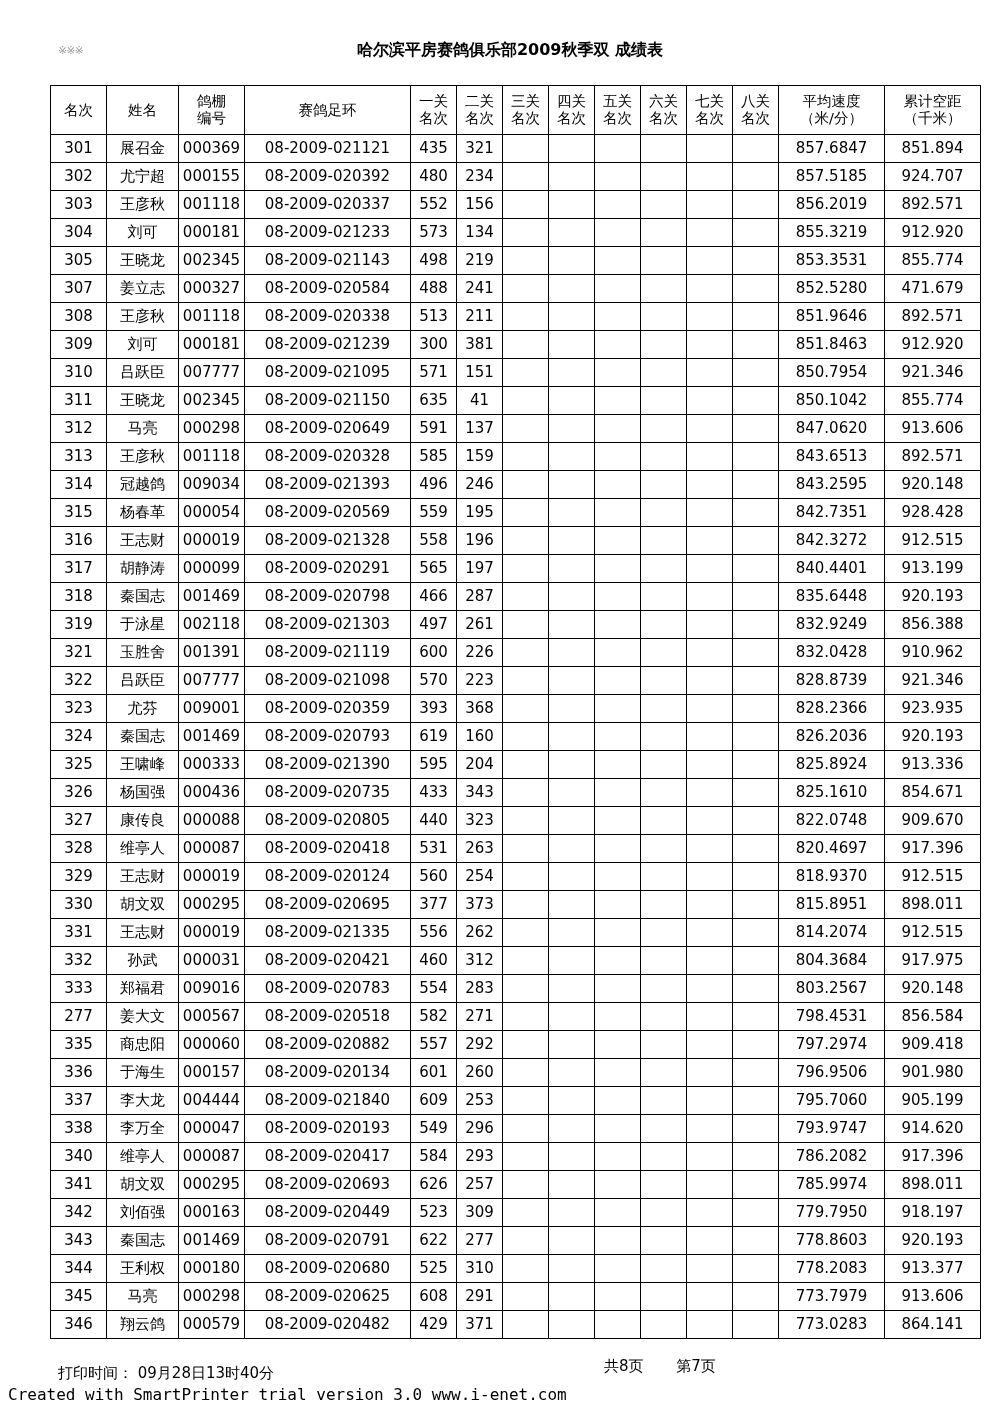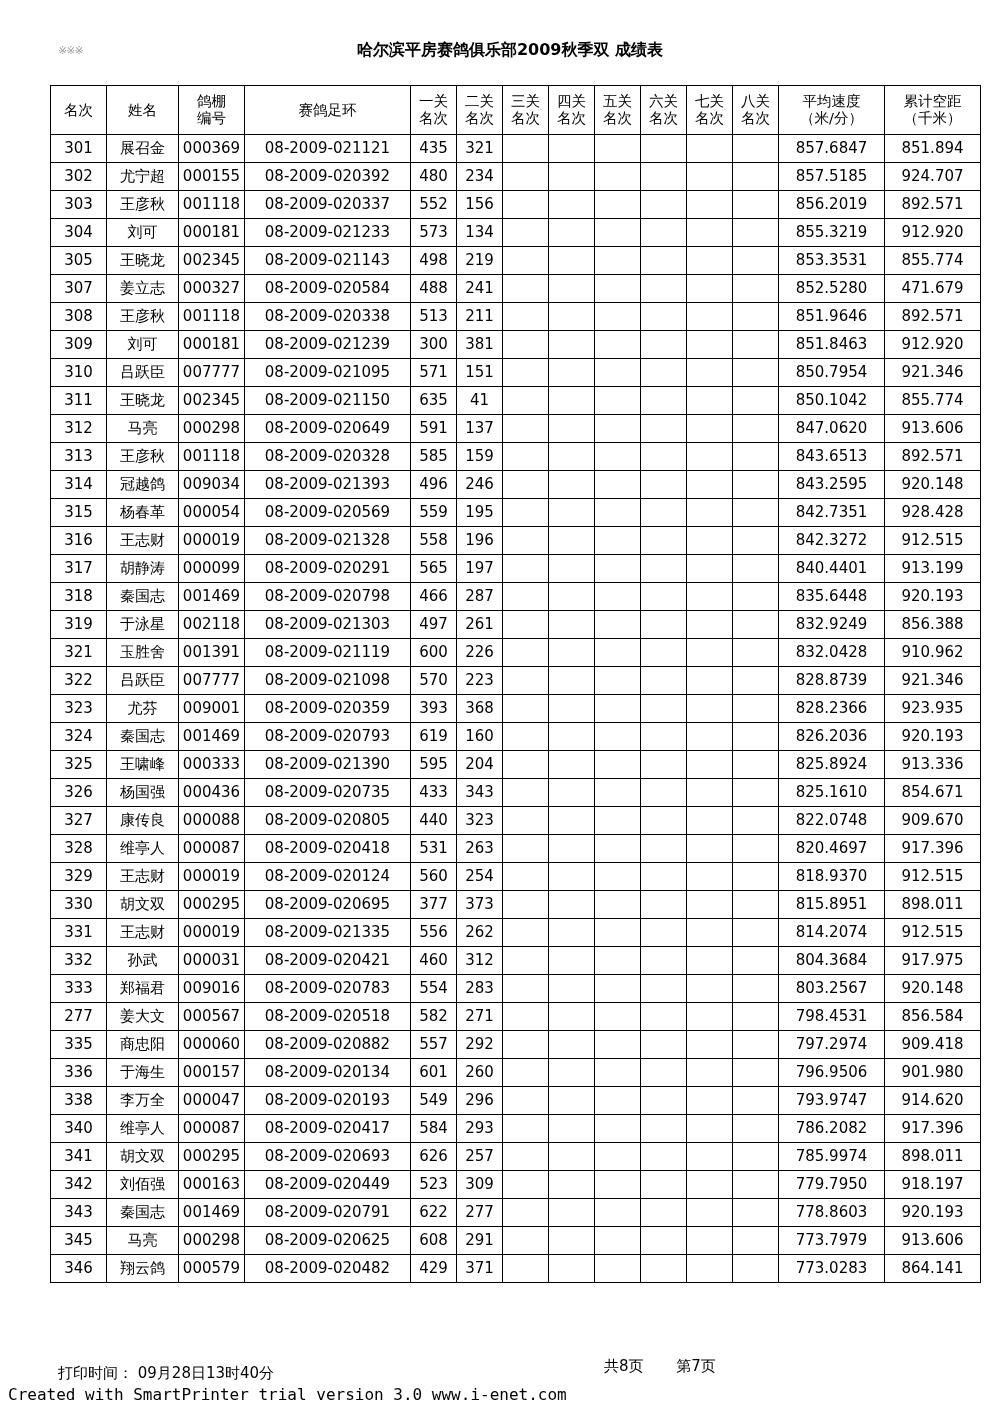--- a/index.html
+++ b/index.html
@@ -740,20 +740,36 @@
           <td class="pass"></td>
           <td class="pass"></td>
           <td class="pass"></td>
           <td class="pass"></td>
           <td class="pass"></td>
           <td class="pass"></td>
           <td class="speed">796.9506</td>
           <td class="dist">901.980</td>
         </tr>
         <tr>
+          <td class="rank">337</td>
+          <td class="name">李大龙</td>
+          <td class="loft">004444</td>
+          <td class="ring">08-2009-021840</td>
+          <td class="pass">609</td>
+          <td class="pass">253</td>
+          <td class="pass"></td>
+          <td class="pass"></td>
+          <td class="pass"></td>
+          <td class="pass"></td>
+          <td class="pass"></td>
+          <td class="pass"></td>
+          <td class="speed">795.7060</td>
+          <td class="dist">905.199</td>
+        </tr>
+        <tr>
           <td class="rank">338</td>
           <td class="name">李万全</td>
           <td class="loft">000047</td>
           <td class="ring">08-2009-020193</td>
           <td class="pass">549</td>
           <td class="pass">296</td>
           <td class="pass"></td>
           <td class="pass"></td>
           <td class="pass"></td>
           <td class="pass"></td>
@@ -818,20 +834,36 @@
           <td class="pass">622</td>
           <td class="pass">277</td>
           <td class="pass"></td>
           <td class="pass"></td>
           <td class="pass"></td>
           <td class="pass"></td>
           <td class="pass"></td>
           <td class="pass"></td>
           <td class="speed">778.8603</td>
           <td class="dist">920.193</td>
+        </tr>
+        <tr>
+          <td class="rank">344</td>
+          <td class="name">王利权</td>
+          <td class="loft">000180</td>
+          <td class="ring">08-2009-020680</td>
+          <td class="pass">525</td>
+          <td class="pass">310</td>
+          <td class="pass"></td>
+          <td class="pass"></td>
+          <td class="pass"></td>
+          <td class="pass"></td>
+          <td class="pass"></td>
+          <td class="pass"></td>
+          <td class="speed">778.2083</td>
+          <td class="dist">913.377</td>
         </tr>
         <tr>
           <td class="rank">345</td>
           <td class="name">马亮</td>
           <td class="loft">000298</td>
           <td class="ring">08-2009-020625</td>
           <td class="pass">608</td>
           <td class="pass">291</td>
           <td class="pass"></td>
           <td class="pass"></td>

